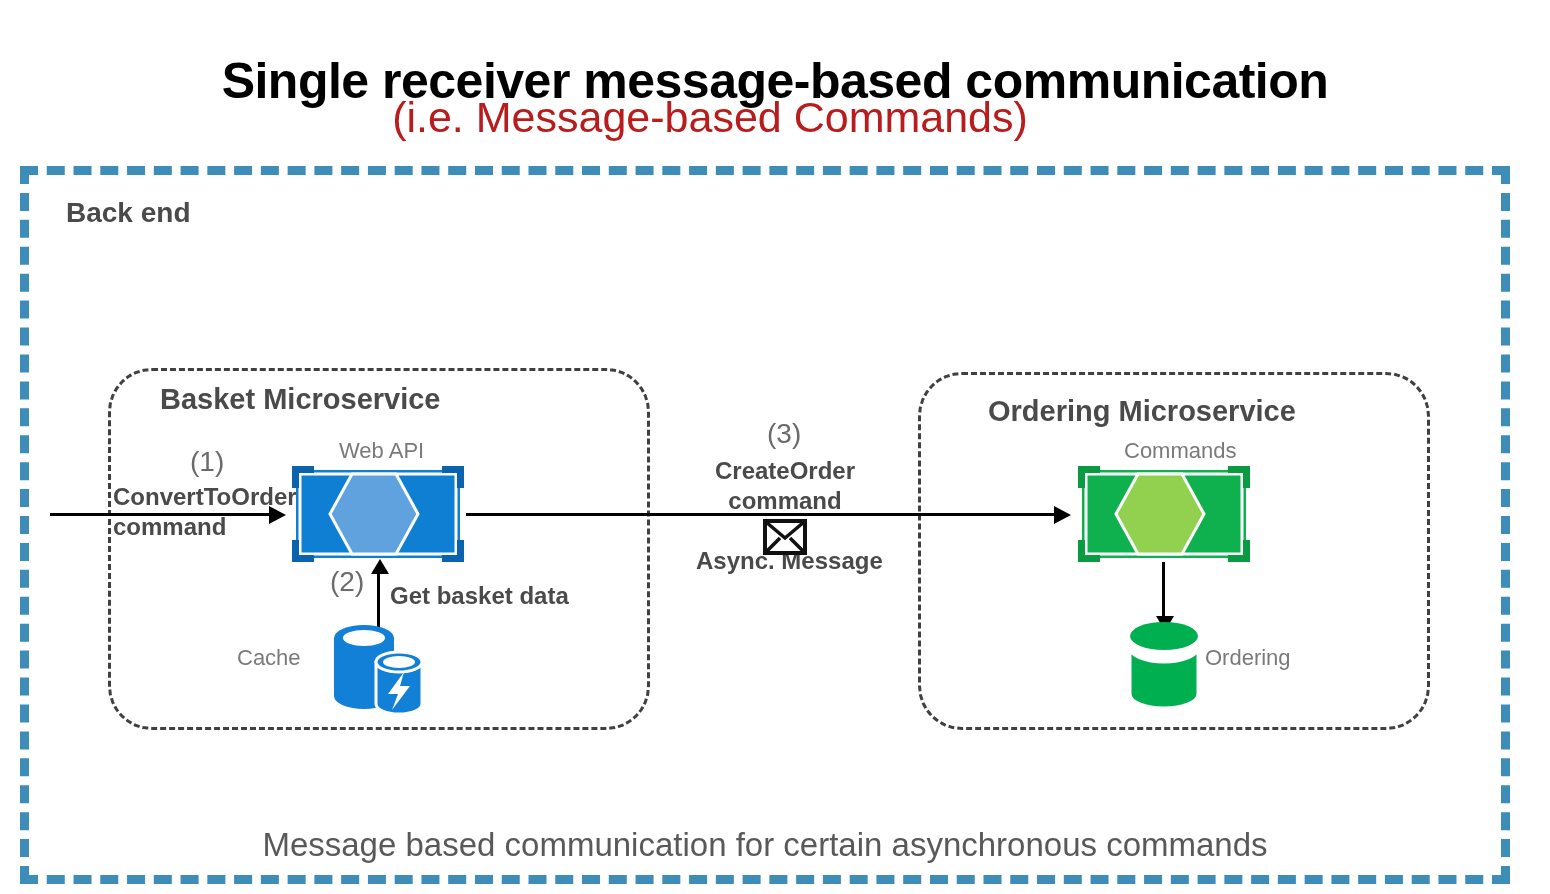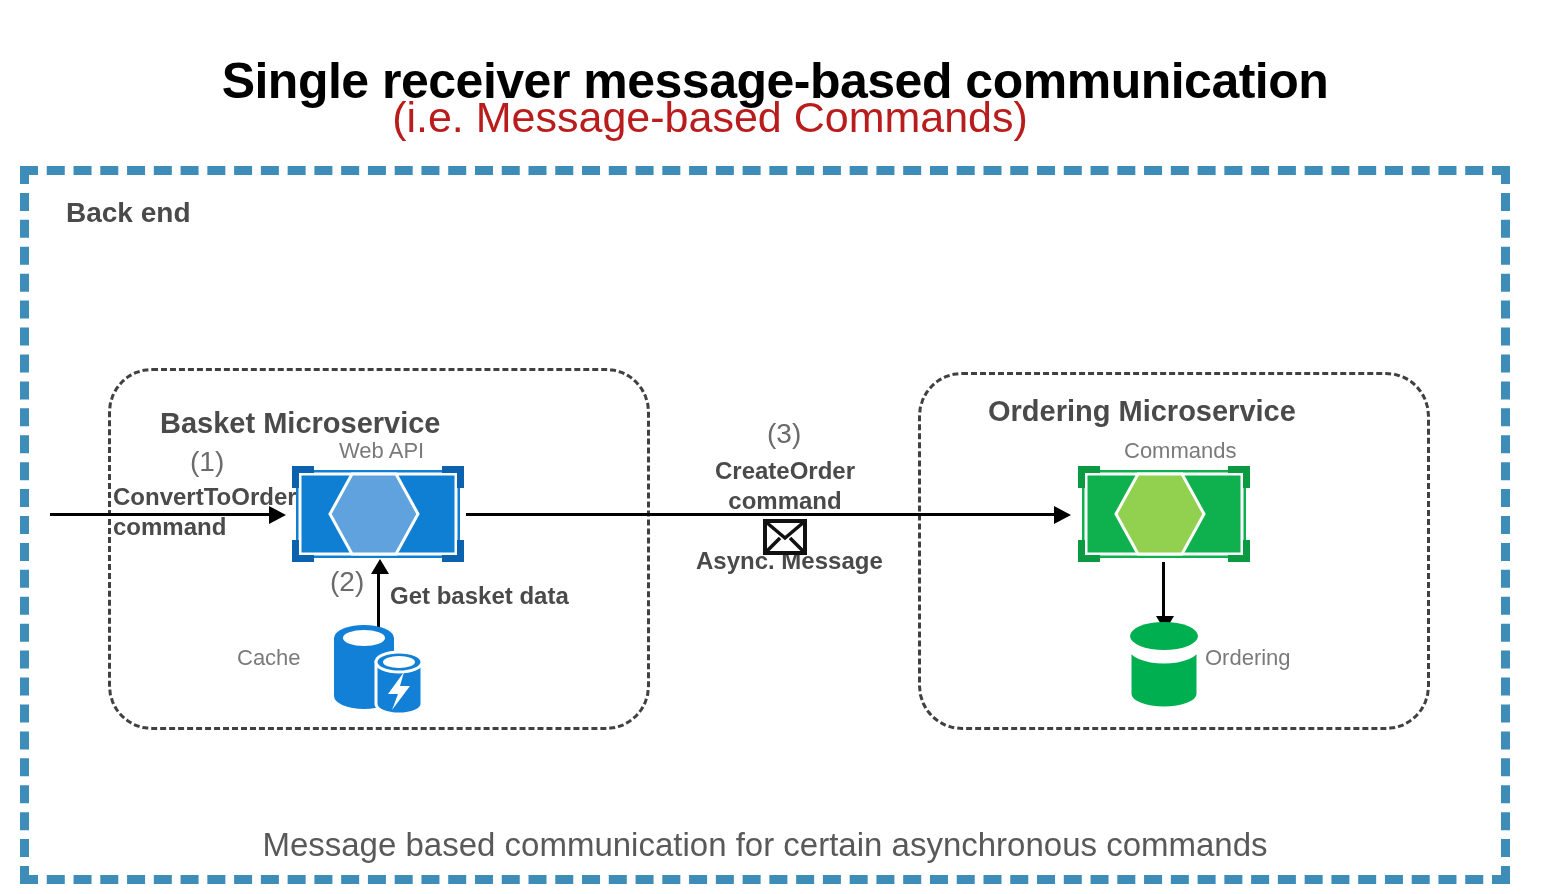--- a/index.html
+++ b/index.html
@@ -87,21 +87,21 @@
   #basket-box { left: 108px; top: 368px; width: 542px; height: 362px; }
   #ordering-box { left: 918px; top: 372px; width: 512px; height: 358px; }
 
   .ms-title {
     position: absolute;
     font-size: 29px;
     font-weight: bold;
     color: #4a4a4a;
     white-space: nowrap;
   }
-  #basket-title { left: 160px; top: 383px; margin-top: 24px; }
+  #basket-title { left: 160px; top: 383px; }
   #ordering-title { left: 988px; top: 395px; }
 
   
   .cap {
     position: absolute;
     font-size: 22px;
     color: #7a7a7a;
     font-weight: normal;
     white-space: nowrap;
   }

